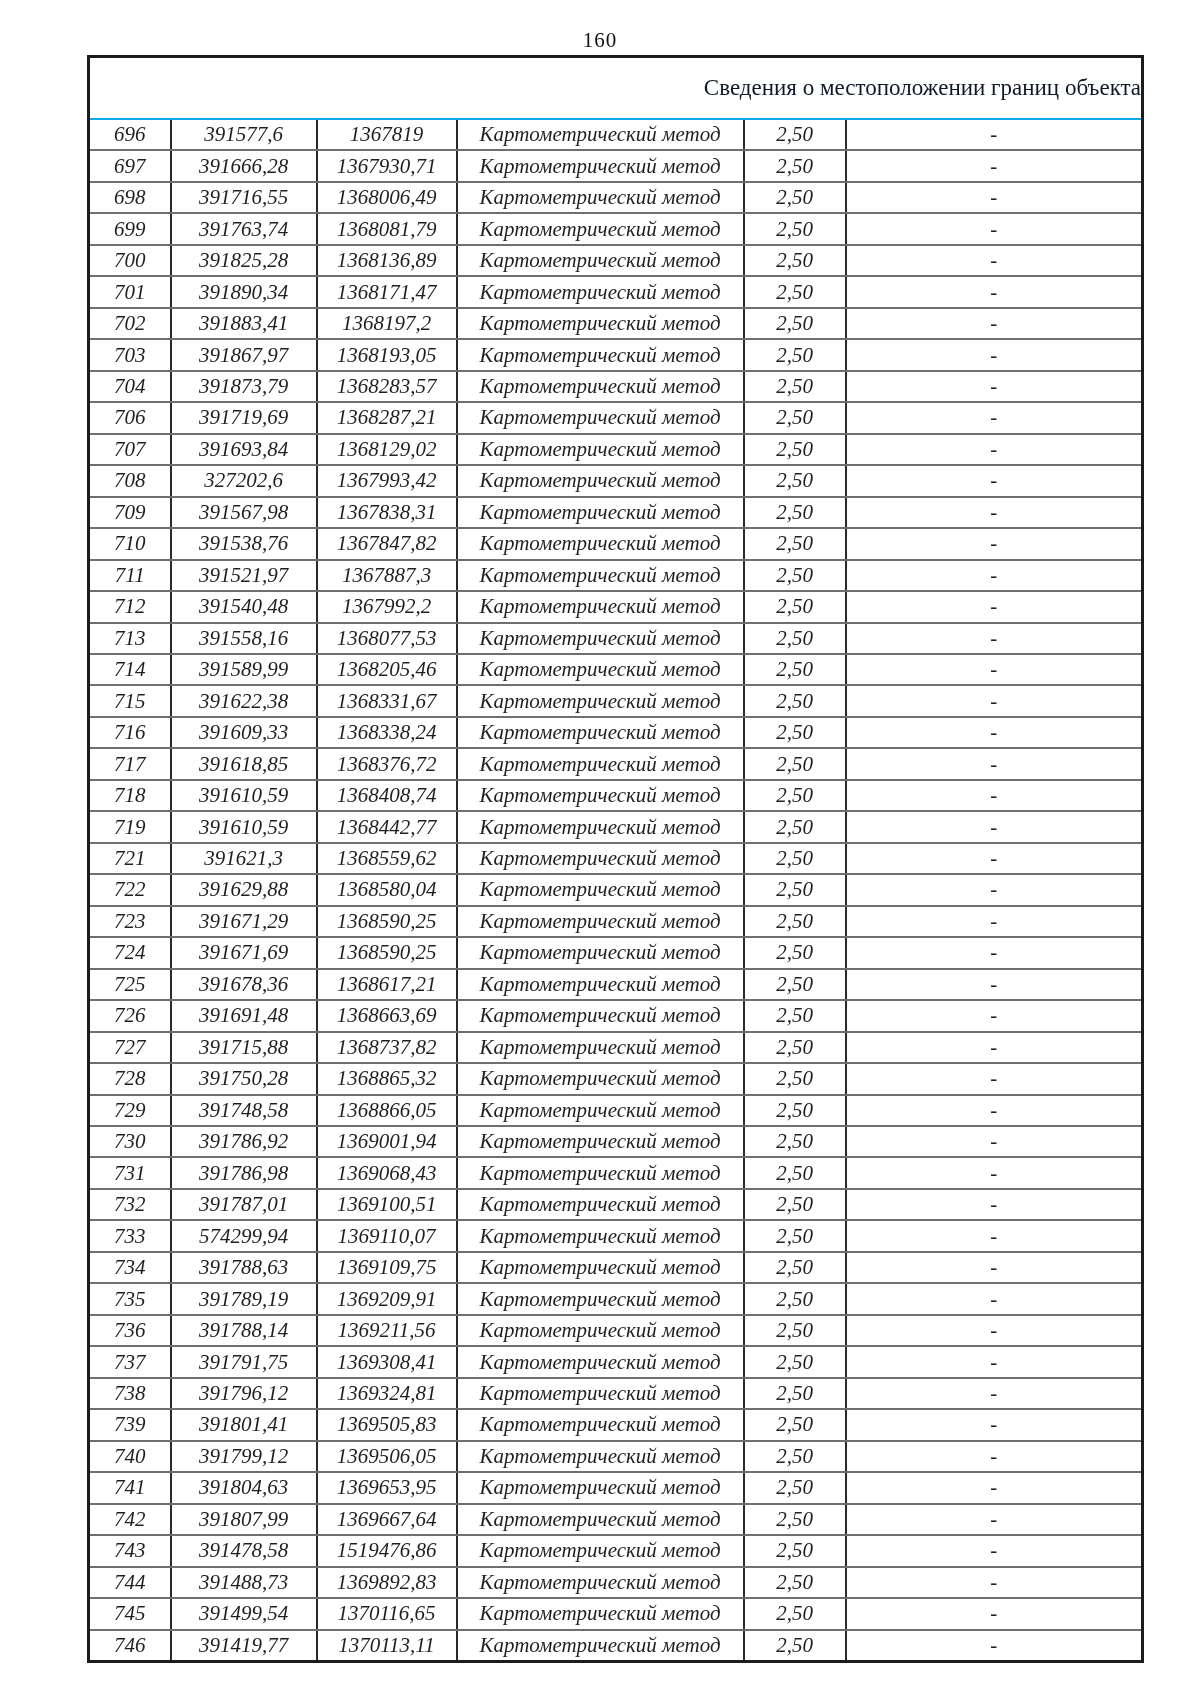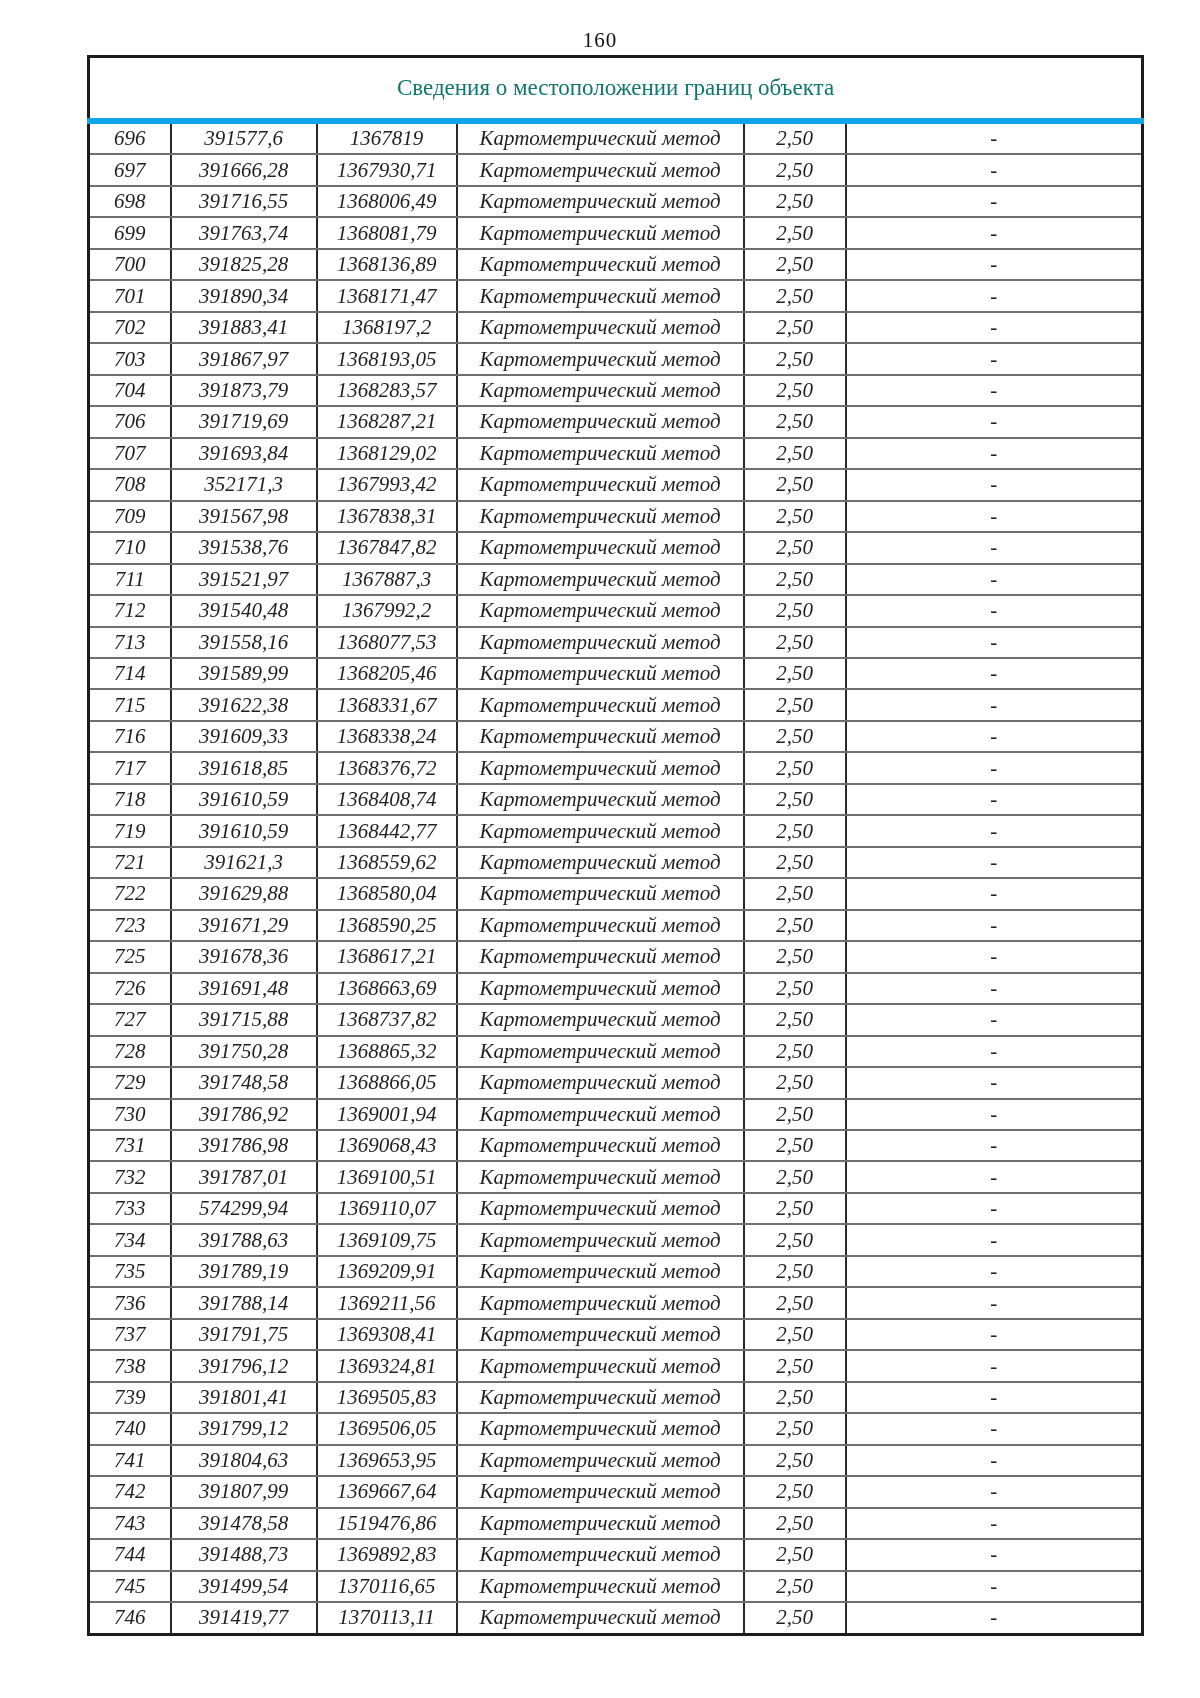--- a/index.html
+++ b/index.html
@@ -48,22 +48,23 @@
     font-style: italic;
     font-size: 21px;
     color: #1f1f1f;
     white-space: nowrap;
     overflow: hidden;
   }
   table.boundary-table td.title-cell {
     font-style: normal;
     font-size: 23px;
     height: 60px;
-    color: #0f766e;
-    border-bottom: 6px solid #0ea5e9;
+    color: #0f172a;
+    border-bottom: 2px solid #0ea5e9;
+    text-align: right;
   }
   col.c-num    { width: 82px;  }
   col.c-x      { width: 146px; }
   col.c-y      { width: 140px; }
   col.c-method { width: 287px; }
   col.c-prec   { width: 102px; }
   col.c-dash   { width: 297px; }
 </style>
 </head>
 <body>
@@ -168,21 +169,21 @@
         <tr>
       <td>707</td>
       <td>391693,84</td>
       <td>1368129,02</td>
       <td>Картометрический метод</td>
       <td>2,50</td>
       <td>-</td>
     </tr>
         <tr>
       <td>708</td>
-      <td>352171,3</td>
+      <td>327202,6</td>
       <td>1367993,42</td>
       <td>Картометрический метод</td>
       <td>2,50</td>
       <td>-</td>
     </tr>
         <tr>
       <td>709</td>
       <td>391567,98</td>
       <td>1367838,31</td>
       <td>Картометрический метод</td>
@@ -281,20 +282,28 @@
       <td>722</td>
       <td>391629,88</td>
       <td>1368580,04</td>
       <td>Картометрический метод</td>
       <td>2,50</td>
       <td>-</td>
     </tr>
         <tr>
       <td>723</td>
       <td>391671,29</td>
+      <td>1368590,25</td>
+      <td>Картометрический метод</td>
+      <td>2,50</td>
+      <td>-</td>
+    </tr>
+        <tr>
+      <td>724</td>
+      <td>391671,69</td>
       <td>1368590,25</td>
       <td>Картометрический метод</td>
       <td>2,50</td>
       <td>-</td>
     </tr>
         <tr>
       <td>725</td>
       <td>391678,36</td>
       <td>1368617,21</td>
       <td>Картометрический метод</td>

